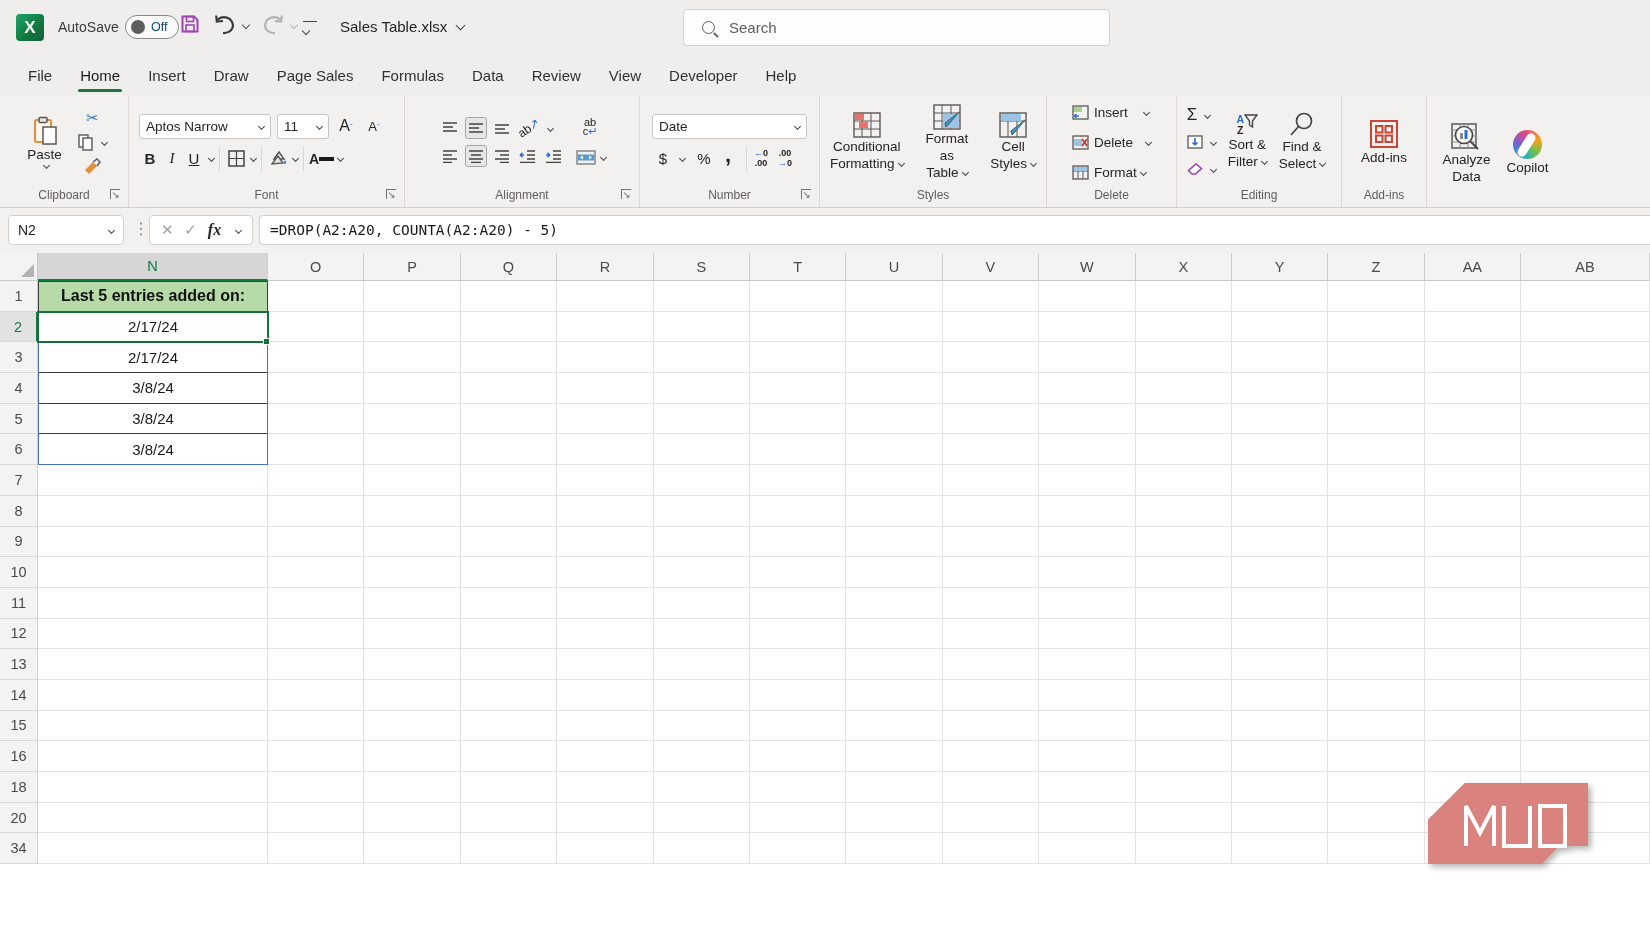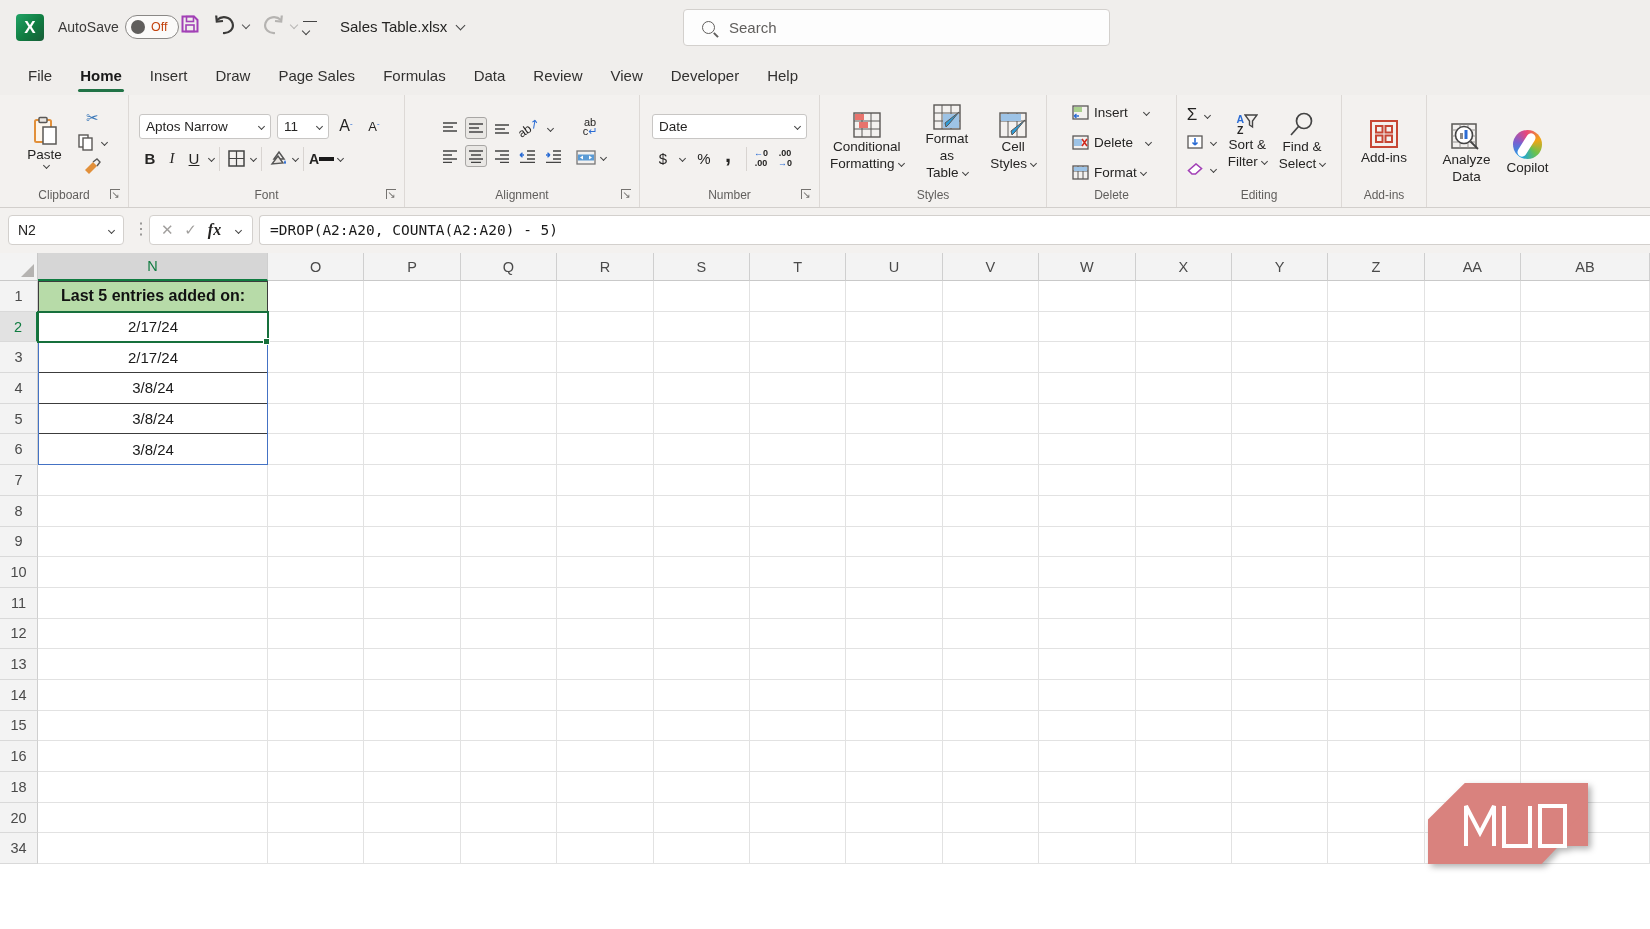--- a/index.html
+++ b/index.html
@@ -7,42 +7,42 @@
     font-family:"Liberation Sans", sans-serif; color:#252423; }
 
   
   #titlebar { position:absolute; top:0; left:0; width:1650px; height:55px; background:#f0eeec; display:flex; align-items:center; }
   .excel-logo { position:absolute; left:16px; top:14px; width:28px; height:27px; border-radius:4px;
     background:linear-gradient(135deg,#21a366 0%,#107c41 55%,#185c37 100%); color:#fff; font-weight:bold;
     font-size:17px; display:flex; align-items:center; justify-content:center; }
   .autosave-label { position:absolute; left:58px; top:19px; font-size:14px; color:#3b3a39; }
   .toggle { position:absolute; left:125px; top:15px; width:54px; height:24px; border:1px solid #8a8886; border-radius:12px; background:#fbfaf9; display:flex; align-items:center; }
   .toggle .knob { width:14px; height:14px; border-radius:50%; background:#605e5c; margin-left:5px; }
-  .toggle .state { font-size:12.5px; color:#c2410c; margin-left:6px; }
+  .toggle .state { font-size:12.5px; color:#0c4a6e; margin-left:6px; }
   .qat-btn { position:absolute; top:14px; display:flex; align-items:flex-end; }
   .save-icon { left:180px; }
   .undo-icon { left:213px; }
   .redo-icon { left:261px; }
   .qat-chv { width:6px; height:6px; border-right:1.3px solid #555; border-bottom:1.3px solid #555; transform:rotate(45deg); display:inline-block; margin:0 0 8px 6px; }
   .qat-chv.dis { border-color:#b8b6b4; }
   .overflow-icon { position:absolute; left:303px; top:21px; width:14px; }
   .overflow-icon .bar { border-top:1.6px solid #444; }
   .overflow-icon .chv { width:6px; height:6px; border-right:1.6px solid #444; border-bottom:1.6px solid #444; transform:rotate(45deg); margin:2px auto 0; }
   .filename { position:absolute; left:340px; top:18px; font-size:15px; color:#252423; display:flex; align-items:center; }
   .filename .chv { width:7px; height:7px; border-right:1.4px solid #444; border-bottom:1.4px solid #444; transform:rotate(45deg); margin-left:10px; margin-top:-3px; }
   .searchbox { position:absolute; left:683px; top:9px; width:427px; height:37px; background:#fdfdfd; border:1px solid #d3d0cd; border-radius:4px; display:flex; align-items:center; padding-left:18px; }
   .searchbox .mag { width:13px; height:13px; border:1.8px solid #605e5c; border-radius:50%; position:relative; }
   .searchbox .mag::after { content:''; position:absolute; width:6px; height:1.8px; background:#605e5c; transform:rotate(45deg); left:10px; top:12px; }
   .searchbox .ph { font-size:15px; color:#605e5c; margin-left:14px; }
   .partial-btn { position:absolute; left:1641px; top:62px; width:60px; height:27px; background:#fbfaf9; border:1px solid #d8d4d1; border-radius:6px; }
 
   
   #tabrow { position:absolute; top:55px; left:0; width:1650px; height:40px; background:#f0eeec; display:flex; align-items:stretch; padding-left:14px; }
   .tab { font-size:15px; color:#323130; padding:0 14px; display:flex; align-items:center; cursor:default; }
-  .tab.active { font-weight:bold; color:#1a1a1a; position:relative; }
+  .tab.active { font-weight:normal; color:#1a1a1a; position:relative; }
   .tab.active::after { content:''; position:absolute; left:12px; right:12px; bottom:3px; height:3px; background:#217346; border-radius:2px; }
 
   
   #ribbon { position:absolute; top:95px; left:0; width:1650px; height:113px; background:#f3f1ef; border-bottom:1px solid #d2cfcc; display:flex; }
   .rgroup { position:relative; display:flex; flex-direction:column; border-right:1px solid #ddd9d6; padding:4px 4px 0; }
   .rgroup-content { flex:1; display:flex; align-items:center; justify-content:center; }
   .rgroup-label { height:22px; text-align:center; font-size:12px; color:#605e5c; position:relative; padding-top:3px; }
   .launcher { position:absolute; right:4px; top:4px; font-size:10px; color:#757370; border-top:1px solid #757370; border-left:1px solid #757370; width:10px; height:10px; line-height:9px; text-align:center; }
   .bigbtn { display:flex; flex-direction:column; align-items:center; justify-content:flex-start; font-size:13.5px; color:#252423; padding:2px 6px; line-height:17px; text-align:center; }
   .bigbtn .lbl2 { display:flex; align-items:center; }

